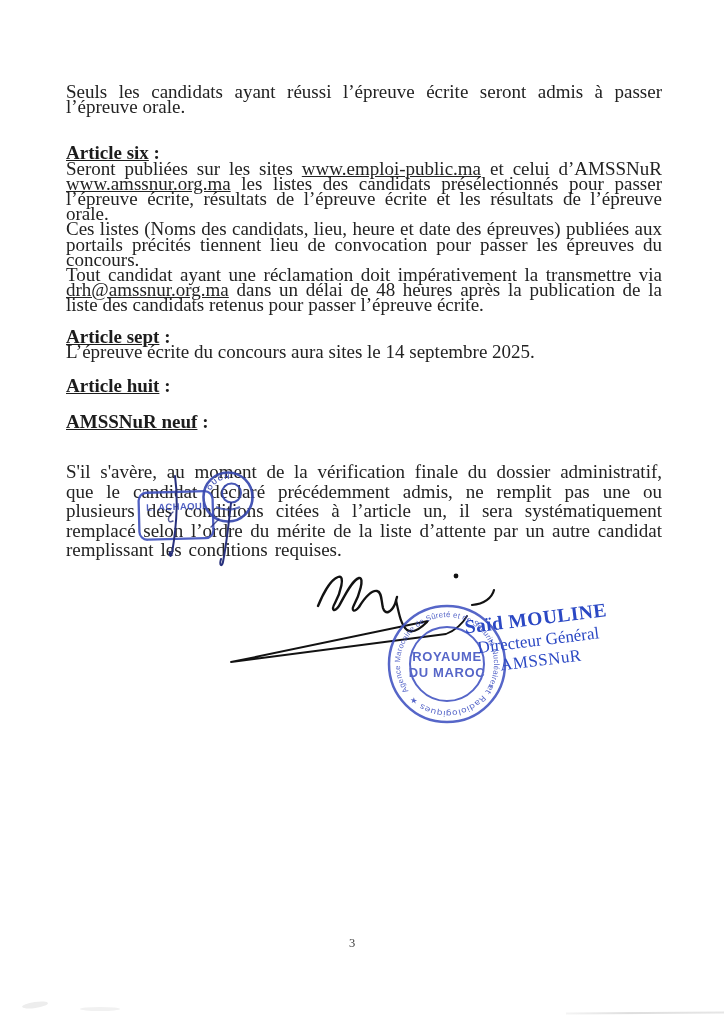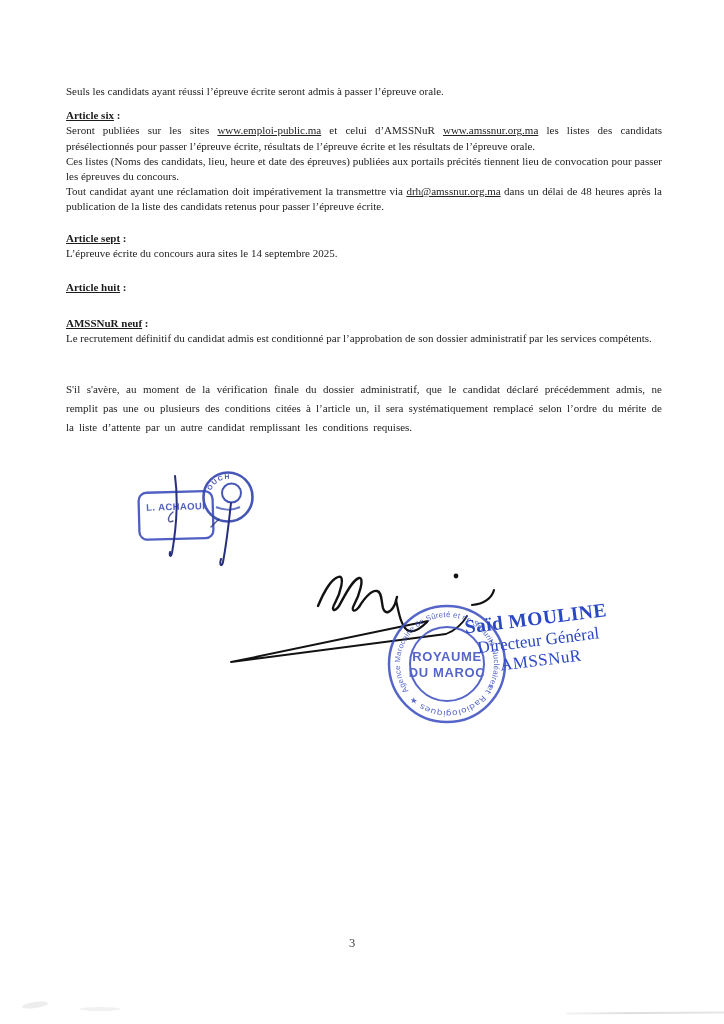--- a/index.html
+++ b/index.html
@@ -4,29 +4,29 @@
 <style>
   html,body{margin:0;padding:0;}
   body{
     width:724px;height:1024px;position:relative;overflow:hidden;
     background:#ffffff;
     font-family:"Liberation Serif", serif;
     color:#232323;
   }
   .content{
     position:absolute;left:66px;top:84px;width:596px;
-    font-size:11px;line-height:15.2px;
+    font-size:19px;line-height:15.2px;
   }
   .para{margin:0;text-align:justify;}
   .seg-link{text-decoration:underline;}
   .seg-b{font-weight:normal;}
   .article{margin:0;}
   .heading{font-weight:bold;margin:0;color:#1c1c1c;}
   .heading .hu{text-decoration:underline;}
-  .mt-intro{margin-top:9px;}
+  .mt-intro{margin-top:31px;}
   .mt-sept{margin-top:16px;}
   .mt-huit{margin-top:19px;}
   .mt-neuf{margin-top:21px;}
   .para-wide{line-height:19.4px;word-spacing:2.2px;margin-top:33px;}
   .page-number{
     position:absolute;left:338px;top:936px;width:28px;
     text-align:center;font-size:12.5px;color:#3a3a3a;
   }
   .overlay{
     position:absolute;left:0;top:0;width:724px;height:1024px;
@@ -64,21 +64,20 @@
     <p class="heading"><span class="hu">Article sept</span><span> :</span></p>
     <p class="para"><span>L’épreuve écrite du concours aura sites le </span><span class="seg-b">14 septembre 2025.</span></p>
   </section>
 
   <section class="article mt-huit">
     <p class="heading"><span class="hu">Article huit</span><span> :</span></p>
   </section>
 
   <section class="article mt-neuf">
     <p class="heading"><span class="hu">AMSSNuR neuf</span><span> :</span></p>
-    <p class="para"><span>Le recrutement définitif du candidat admis est conditionné par l’approbation de son dossier administratif par les services compétents.</span></p>
     <p class="para para-wide"><span>S'il s'avère, au moment de la vérification finale du dossier administratif, que le candidat déclaré précédemment admis, ne remplit pas une ou plusieurs des conditions citées à l’article un, il sera systématiquement remplacé selon l’ordre du mérite de la liste d’attente par un autre candidat remplissant les conditions requises.</span></p>
   </section>
 
 </div>
 
 <svg class="overlay" viewBox="0 0 724 1024" xmlns="http://www.w3.org/2000/svg">
 
   <g transform="rotate(-1.5 175 515)" opacity="0.92">
     <rect x="139" y="492" width="74" height="47" rx="8" fill="none" stroke="#4152bd" stroke-width="2.3"></rect>
     <text x="176" y="510" text-anchor="middle" font-family="Liberation Sans, sans-serif" font-size="9.5" font-weight="bold" fill="#4152bd" letter-spacing="0.4">L. ACHAOUI</text>

